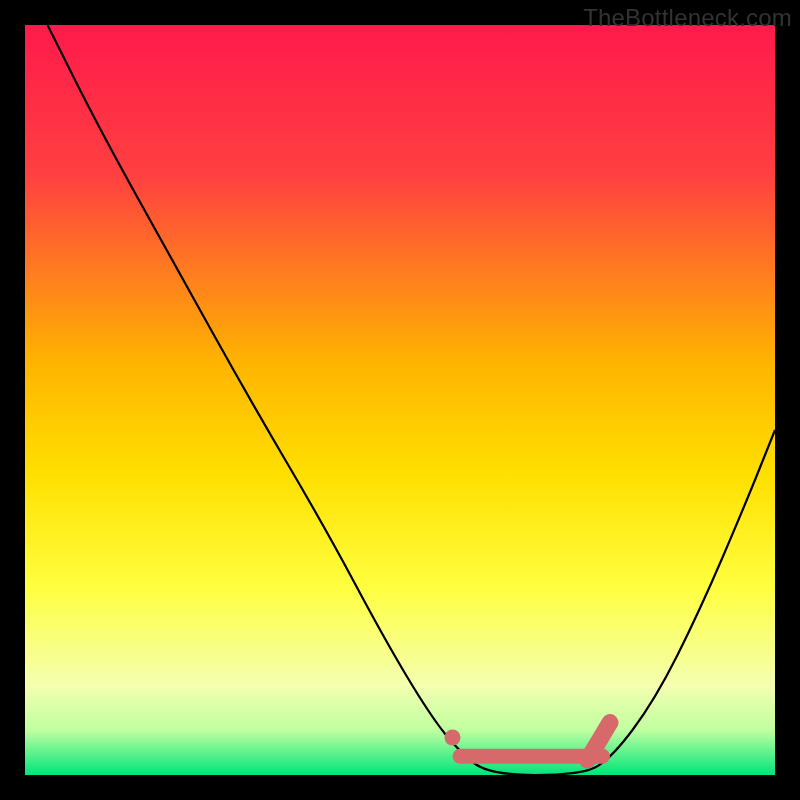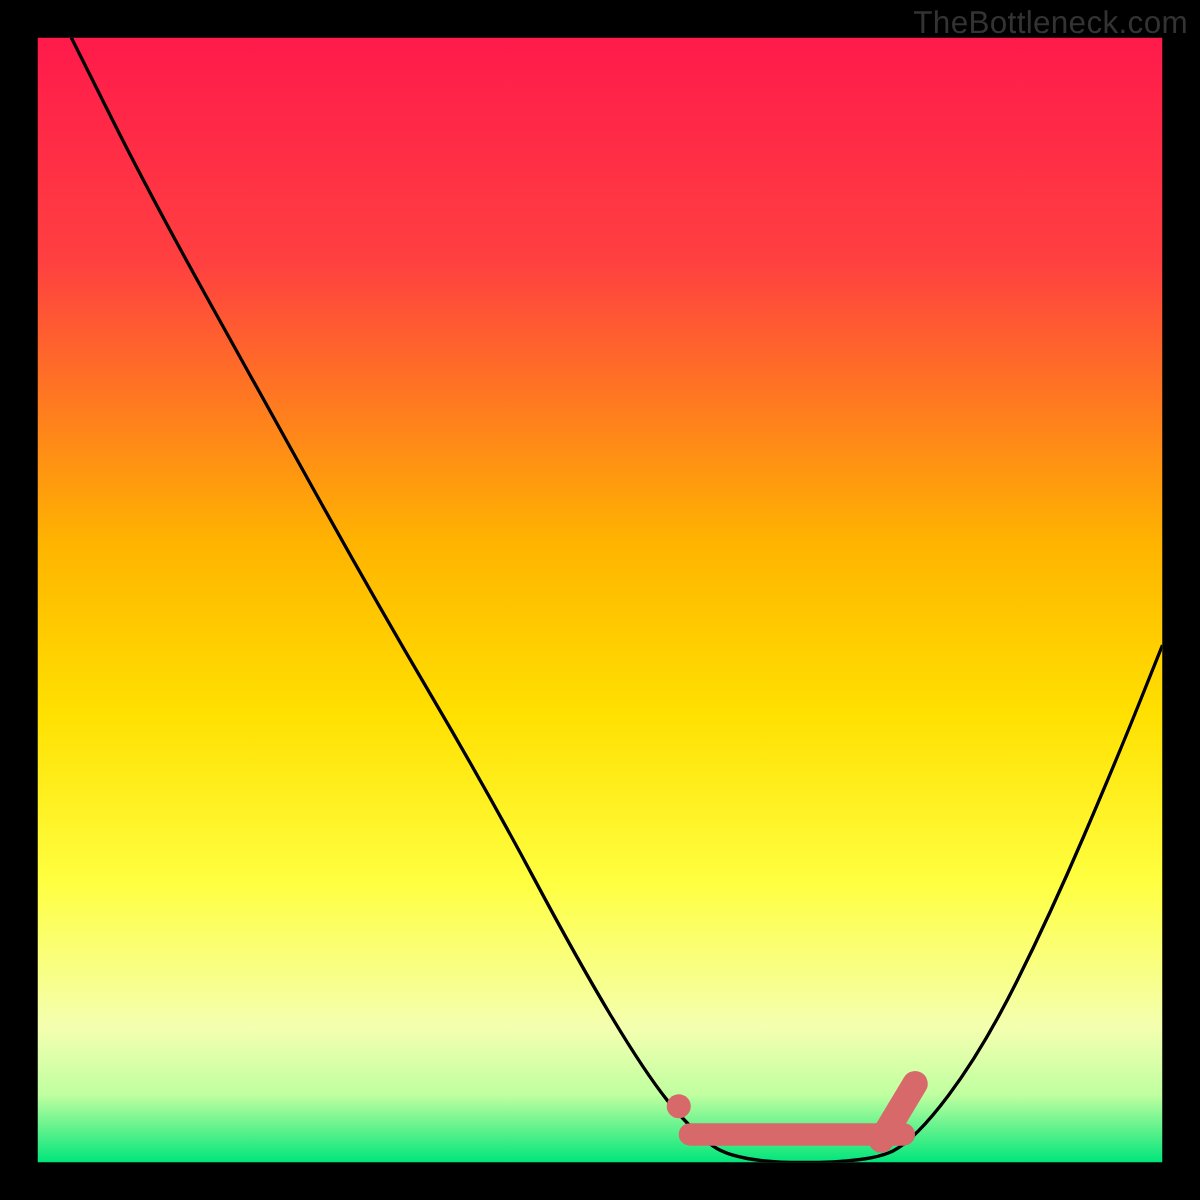--- a/index.html
+++ b/index.html
@@ -15,21 +15,21 @@
     position: relative;
     width: 800px;
     height: 800px;
     background: #000;
   }
   .attribution {
     position: absolute;
     top: 4px;
     right: 8px;
     color: #333;
-    font-size: 21px;
+    font-size: 24px;
     font-weight: 500;
     letter-spacing: 0.2px;
     z-index: 10;
   }
   .plot {
     position: absolute;
     left: 25px;
     top: 25px;
     width: 750px;
     height: 750px;

